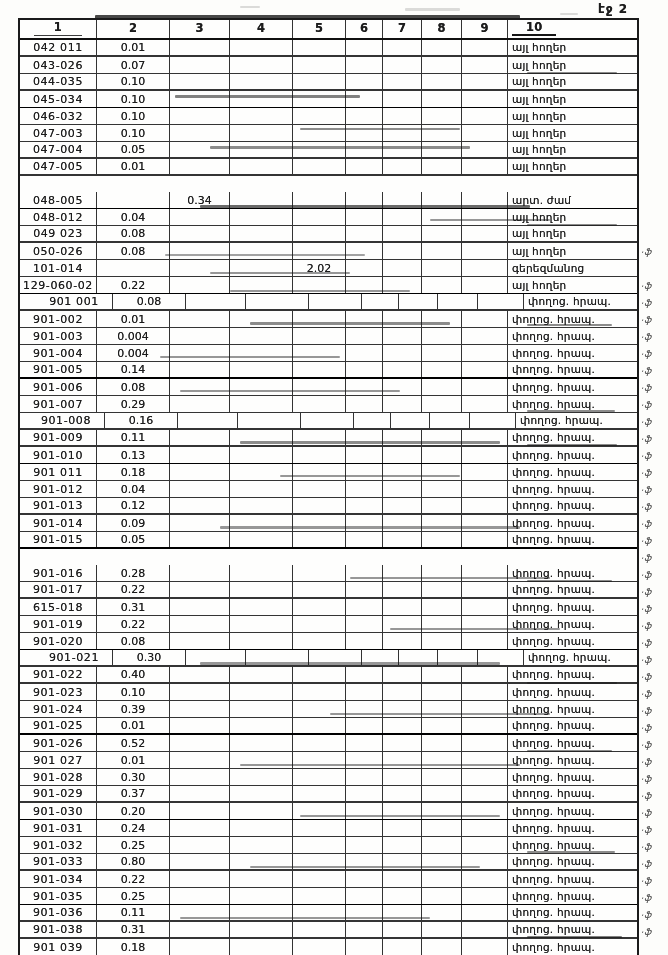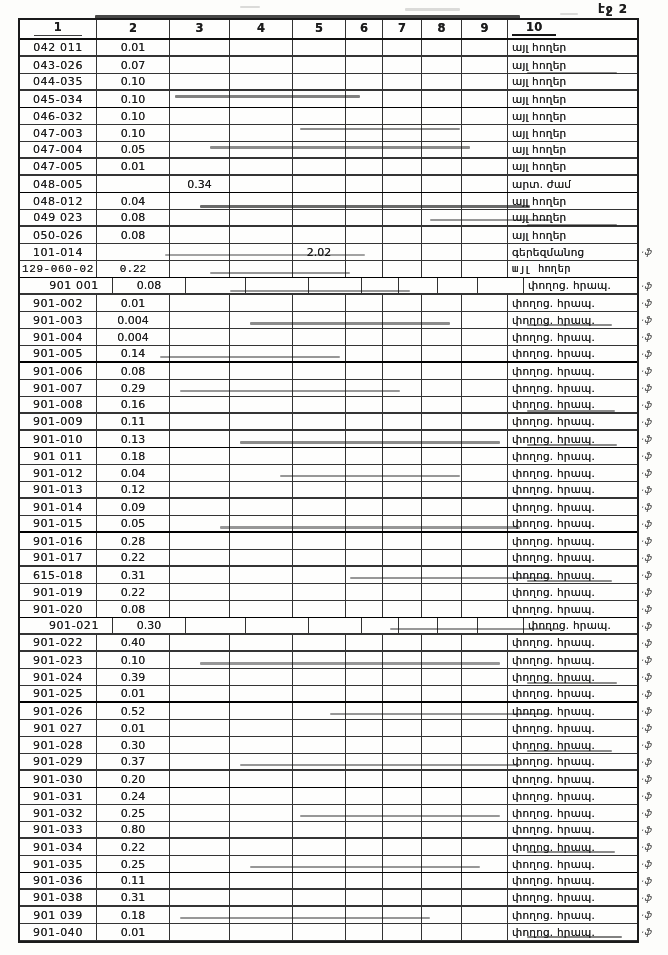--- a/index.html
+++ b/index.html
@@ -169,21 +169,21 @@
       <div class="cell c2">0.01</div>
       <div class="cell c3"></div>
       <div class="cell c4"></div>
       <div class="cell c5"></div>
       <div class="cell c6"></div>
       <div class="cell c7"></div>
       <div class="cell c8"></div>
       <div class="cell c9"></div>
       <div class="cell c10">այլ հողեր</div>
     </div>
-    <div class="t-row" style="border-bottom: 1px solid rgb(0, 0, 0);">
+    <div class="t-row" style="border-bottom: 1px solid rgb(0, 0, 0); margin-top: 16px;">
       <div class="cell c1">048-005</div>
       <div class="cell c2"></div>
       <div class="cell c3">0.34</div>
       <div class="cell c4"></div>
       <div class="cell c5"></div>
       <div class="cell c6"></div>
       <div class="cell c7"></div>
       <div class="cell c8"></div>
       <div class="cell c9"></div>
       <div class="cell c10">արտ. ժամ</div>
@@ -229,21 +229,21 @@
       <div class="cell c2"></div>
       <div class="cell c3"></div>
       <div class="cell c4"></div>
       <div class="cell c5">2.02</div>
       <div class="cell c6"></div>
       <div class="cell c7"></div>
       <div class="cell c8"></div>
       <div class="cell c9"></div>
       <div class="cell c10">գերեզմանոց</div>
     </div>
-    <div class="t-row" style="border-bottom: 1px solid rgb(0, 0, 0); font-family: Liberation Mono, monospace;">
+    <div class="t-row" style="border-bottom: 1px solid rgb(0, 0, 0);">
       <div class="cell c1">129-060-02</div>
       <div class="cell c2">0.22</div>
       <div class="cell c3"></div>
       <div class="cell c4"></div>
       <div class="cell c5"></div>
       <div class="cell c6"></div>
       <div class="cell c7"></div>
       <div class="cell c8"></div>
       <div class="cell c9"></div>
       <div class="cell c10">այլ հողեր</div>
@@ -325,21 +325,21 @@
       <div class="cell c2">0.29</div>
       <div class="cell c3"></div>
       <div class="cell c4"></div>
       <div class="cell c5"></div>
       <div class="cell c6"></div>
       <div class="cell c7"></div>
       <div class="cell c8"></div>
       <div class="cell c9"></div>
       <div class="cell c10">փողոց. հրապ.</div>
     </div>
-    <div class="t-row" style="border-bottom: 2px solid rgb(52, 52, 52);">
+    <div class="t-row" style="border-bottom: 2px solid rgb(52, 52, 52); padding-left: 8px;">
       <div class="cell c1">901-008</div>
       <div class="cell c2">0.16</div>
       <div class="cell c3"></div>
       <div class="cell c4"></div>
       <div class="cell c5"></div>
       <div class="cell c6"></div>
       <div class="cell c7"></div>
       <div class="cell c8"></div>
       <div class="cell c9"></div>
       <div class="cell c10">փողոց. հրապ.</div>
@@ -421,21 +421,21 @@
       <div class="cell c2">0.05</div>
       <div class="cell c3"></div>
       <div class="cell c4"></div>
       <div class="cell c5"></div>
       <div class="cell c6"></div>
       <div class="cell c7"></div>
       <div class="cell c8"></div>
       <div class="cell c9"></div>
       <div class="cell c10">փողոց. հրապ.</div>
     </div>
-    <div class="t-row" style="border-bottom: 1px solid rgb(52, 52, 52);">
+    <div class="t-row" style="border-bottom: 1px solid rgb(52, 52, 52); margin-top: 16px;">
       <div class="cell c1">901-016</div>
       <div class="cell c2">0.28</div>
       <div class="cell c3"></div>
       <div class="cell c4"></div>
       <div class="cell c5"></div>
       <div class="cell c6"></div>
       <div class="cell c7"></div>
       <div class="cell c8"></div>
       <div class="cell c9"></div>
       <div class="cell c10">փողոց. հրապ.</div>

